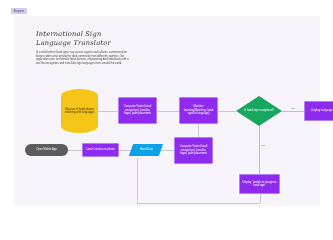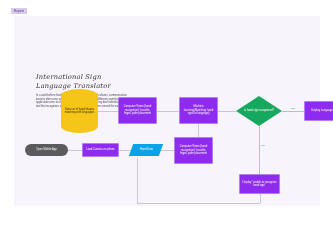--- a/index.html
+++ b/index.html
@@ -55,21 +55,20 @@
   }
 
   .title {
     font-family: "DejaVu Serif", serif;
     font-style: italic;
     font-size: 6.6px;
     line-height: 8.6px;
     color: #2e2b33;
     letter-spacing: 0.25px;
     white-space: pre-line;
-    margin-top: 43px;
   }
 
   .description {
     margin-top: 4px;
     font-size: 2.65px;
     line-height: 3.55px;
     color: #4b4852;
     text-align: left;
   }
 

